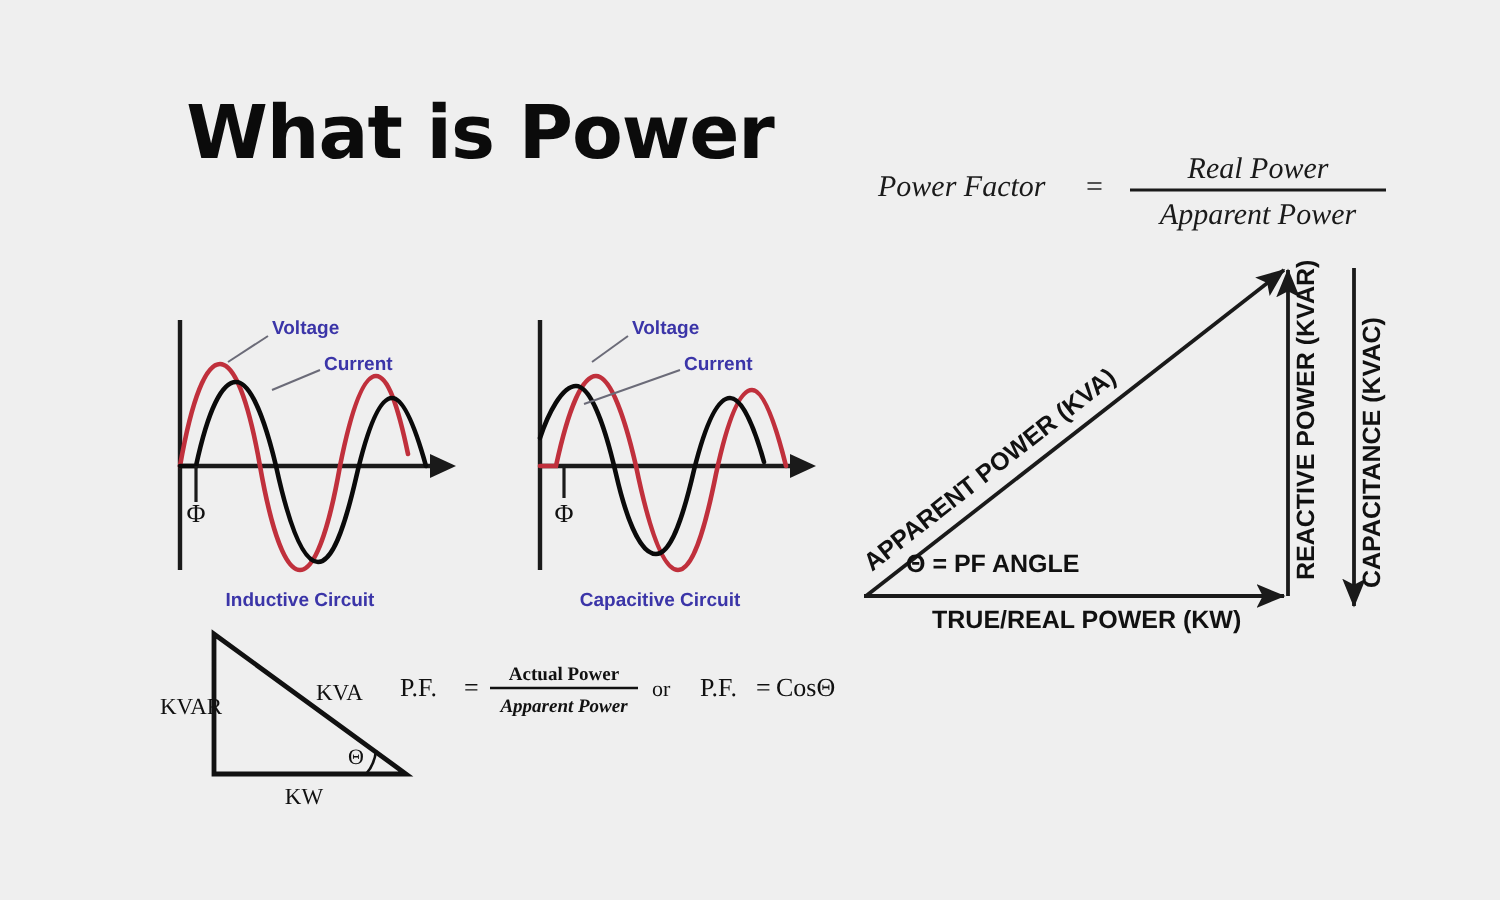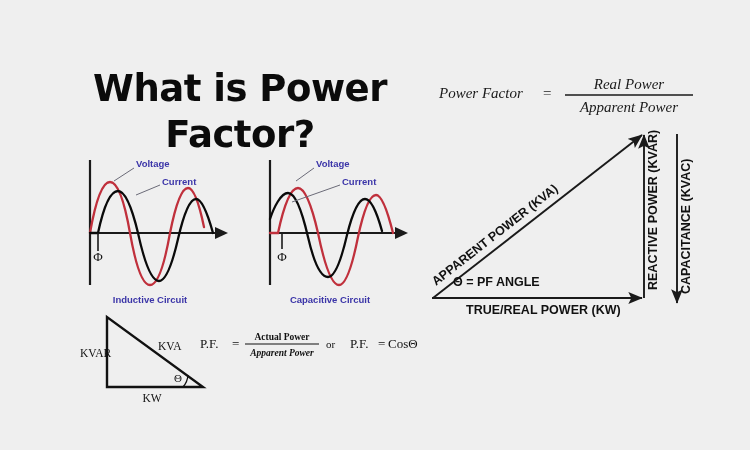--- a/index.html
+++ b/index.html
@@ -14,33 +14,31 @@
   
   #title{
     position:absolute;left:60px;top:44px;width:360px;
     text-align:center;
     font-family:"DejaVu Sans","Liberation Sans",sans-serif;
     font-weight:bold;
     font-size:37px;
     line-height:46px;
     letter-spacing:-0.5px;
     color:#0b0b0b;
-    margin-top:22px;
   }
   #title .l2{display:block;}
   
   svg{display:block;overflow:visible;}
   .pf-formula{position:absolute;}
 </style>
 </head>
 <body>
 
 <div id="title">
   <span>What is Power</span>
-  <span class="l2">Factor?</span>
 </div>
 
 <svg class="pf-formula" style="left:435px;top:68px;" width="260" height="52" viewBox="0 0 260 52">
   <text x="4" y="30" font-family="'Liberation Serif','DejaVu Serif',serif" font-style="italic" font-size="15" fill="#1a1a1a">Power Factor</text>
   <text x="108" y="30" font-family="'Liberation Serif','DejaVu Serif',serif" font-size="15" fill="#1a1a1a">=</text>
   <text x="194" y="21" text-anchor="middle" font-family="'Liberation Serif','DejaVu Serif',serif" font-style="italic" font-size="15" fill="#1a1a1a">Real Power</text>
   <line x1="130" y1="27" x2="258" y2="27" stroke="#1a1a1a" stroke-width="1.4"></line>
   <text x="194" y="44" text-anchor="middle" font-family="'Liberation Serif','DejaVu Serif',serif" font-style="italic" font-size="15" fill="#1a1a1a">Apparent Power</text>
 </svg>
 

